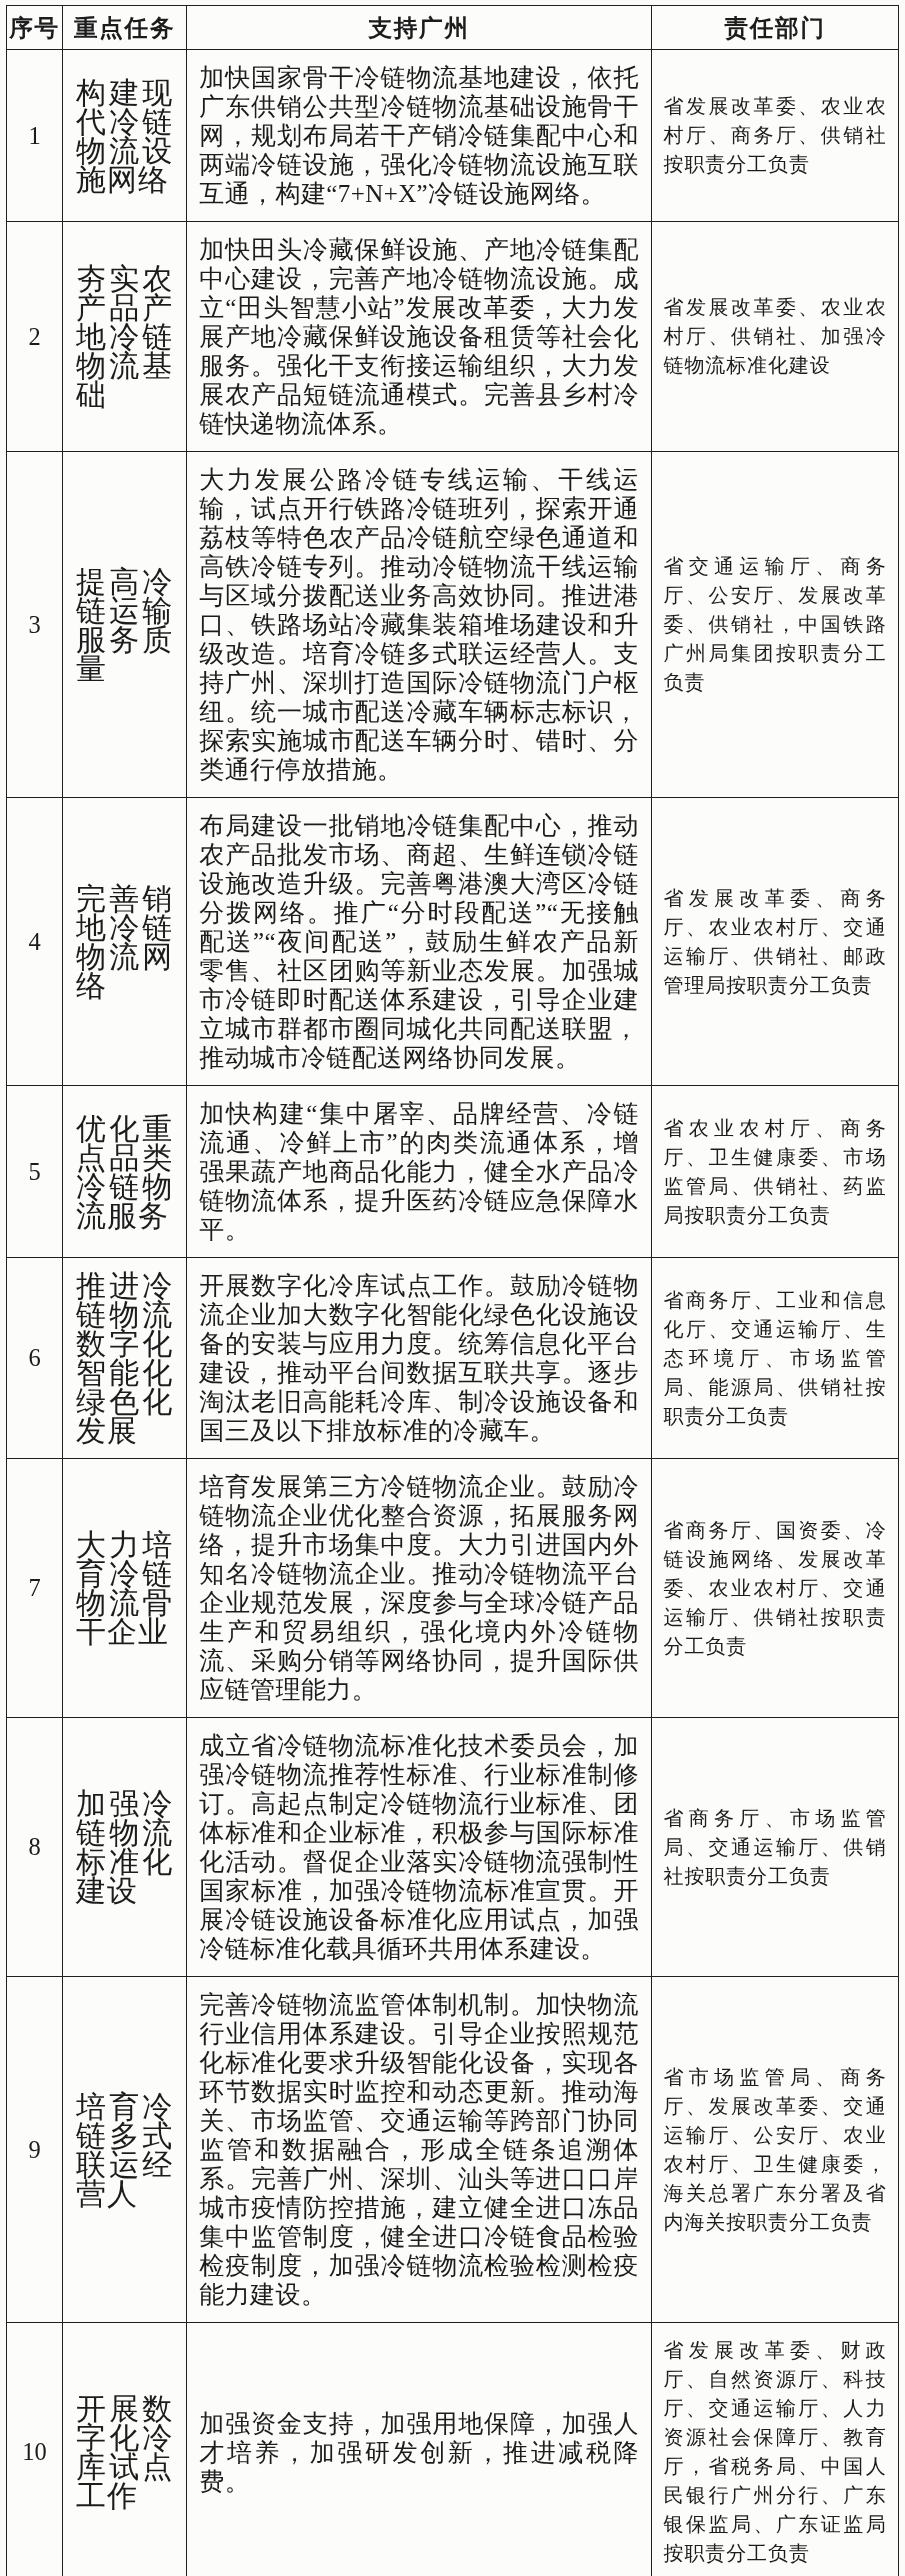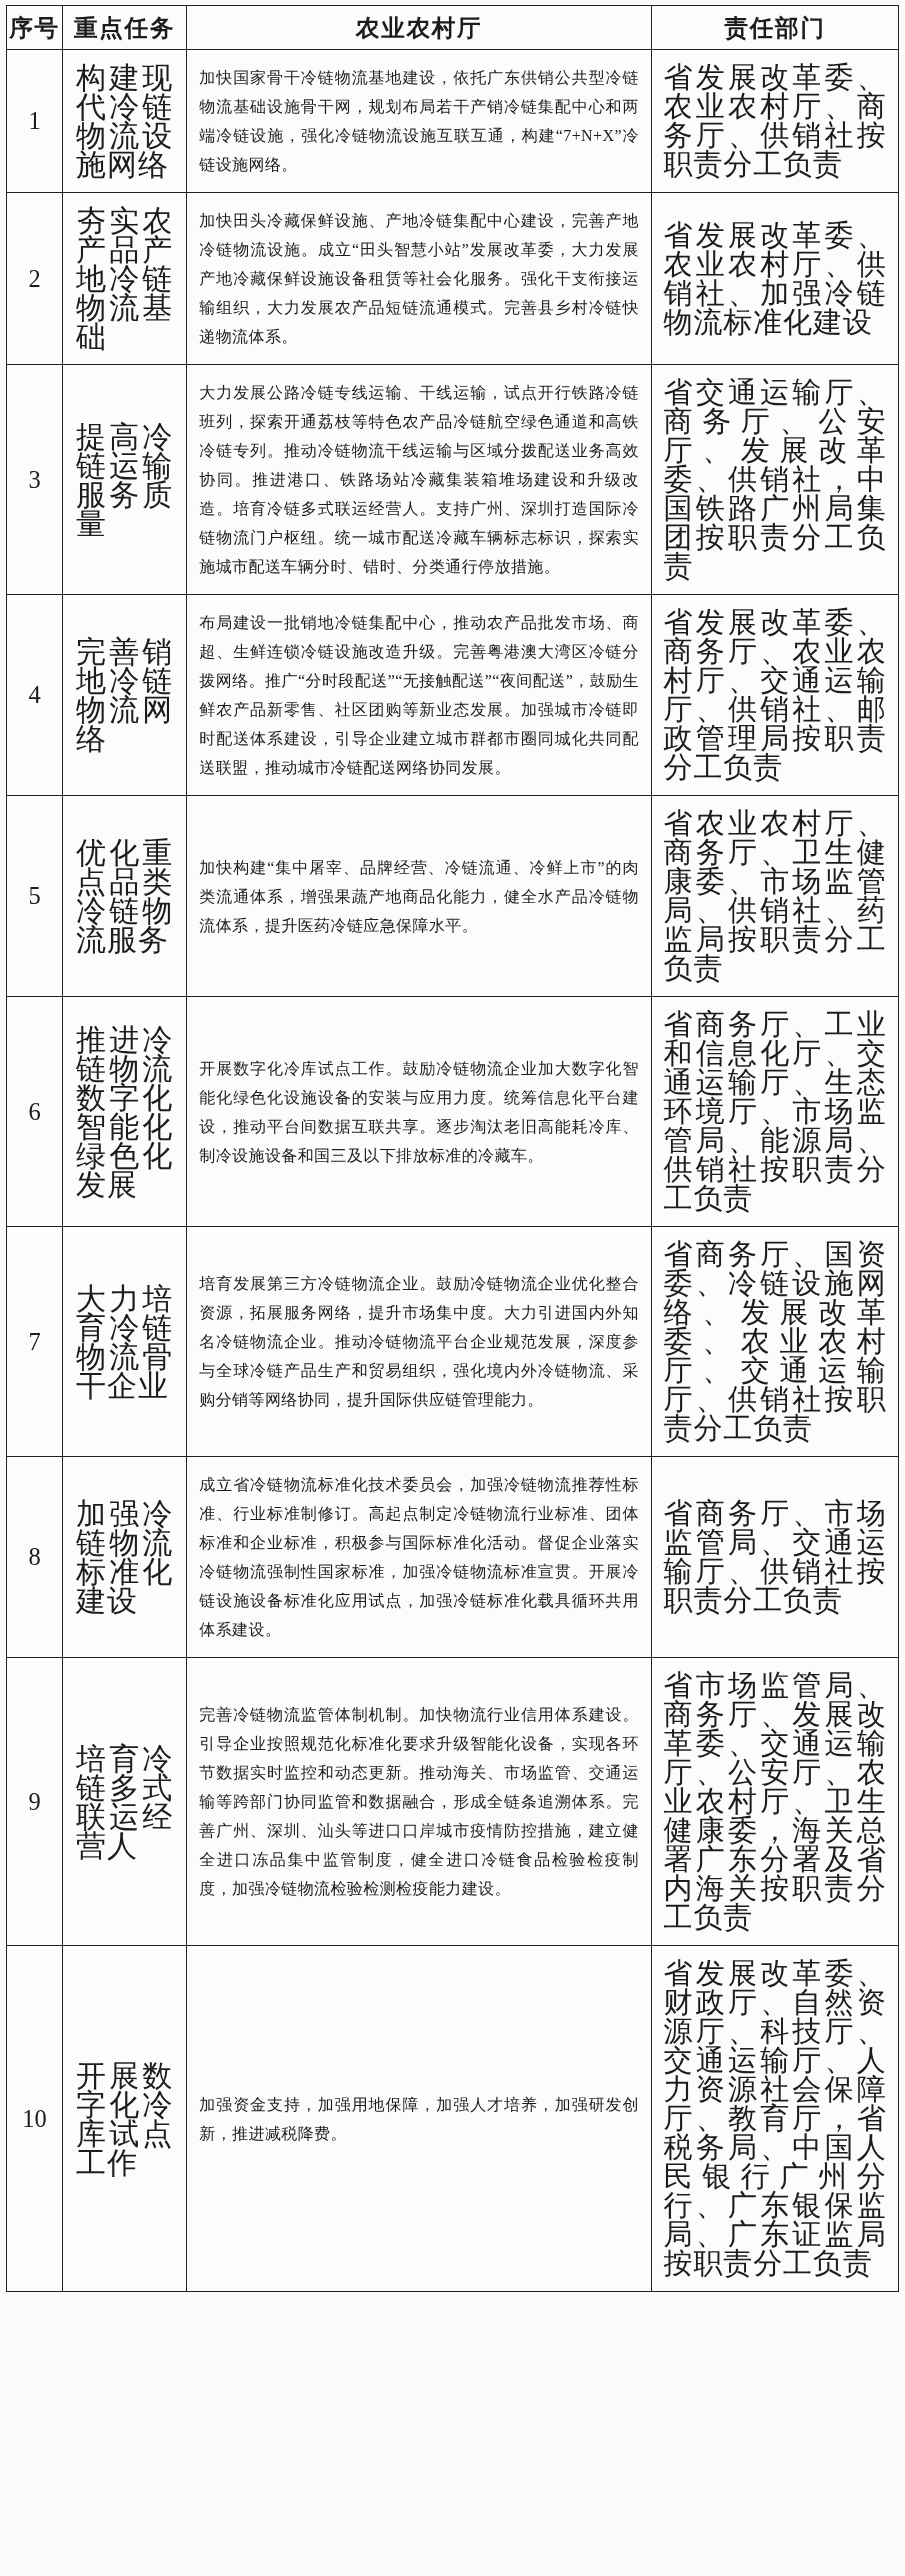--- a/index.html
+++ b/index.html
@@ -49,28 +49,28 @@
     font-family: "Liberation Serif", "DejaVu Serif", serif;
   }
   td.cell-task {
     font-size: 30px;
     line-height: 29px;
     padding: 12.2px 13px;
     text-align: justify;
     letter-spacing: 0.9px;
   }
   td.cell-main {
-    font-size: 16px;
+    font-size: 25px;
     line-height: 29px;
     padding: 13px 12.2px;
     text-align: justify;
     letter-spacing: 0.4px;
   }
   td.cell-dept {
-    font-size: 29px;
+    font-size: 20px;
     line-height: 29px;
     padding: 13px 11.4px;
     text-align: justify;
     letter-spacing: 0.9px;
   }
 </style>
 </head>
 <body>
 
 <div class="page">
@@ -78,21 +78,21 @@
     <colgroup>
       <col class="c-no">
       <col class="c-task">
       <col class="c-main">
       <col class="c-dept">
     </colgroup>
     <thead>
       <tr>
         <th>序号</th>
         <th>重点任务</th>
-        <th>农业农村厅</th>
+        <th>支持广州</th>
         <th>责任部门</th>
       </tr>
     </thead>
     <tbody>
   <tr>
     <td class="cell-no">1</td>
     <td class="cell-task">构建现代冷链物流设施网络</td>
     <td class="cell-main">加快国家骨干冷链物流基地建设，依托广东供销公共型冷链物流基础设施骨干网，规划布局若干产销冷链集配中心和两端冷链设施，强化冷链物流设施互联互通，构建“7+N+X”冷链设施网络。</td>
     <td class="cell-dept">省发展改革委、农业农村厅、商务厅、供销社按职责分工负责</td>
   </tr>

